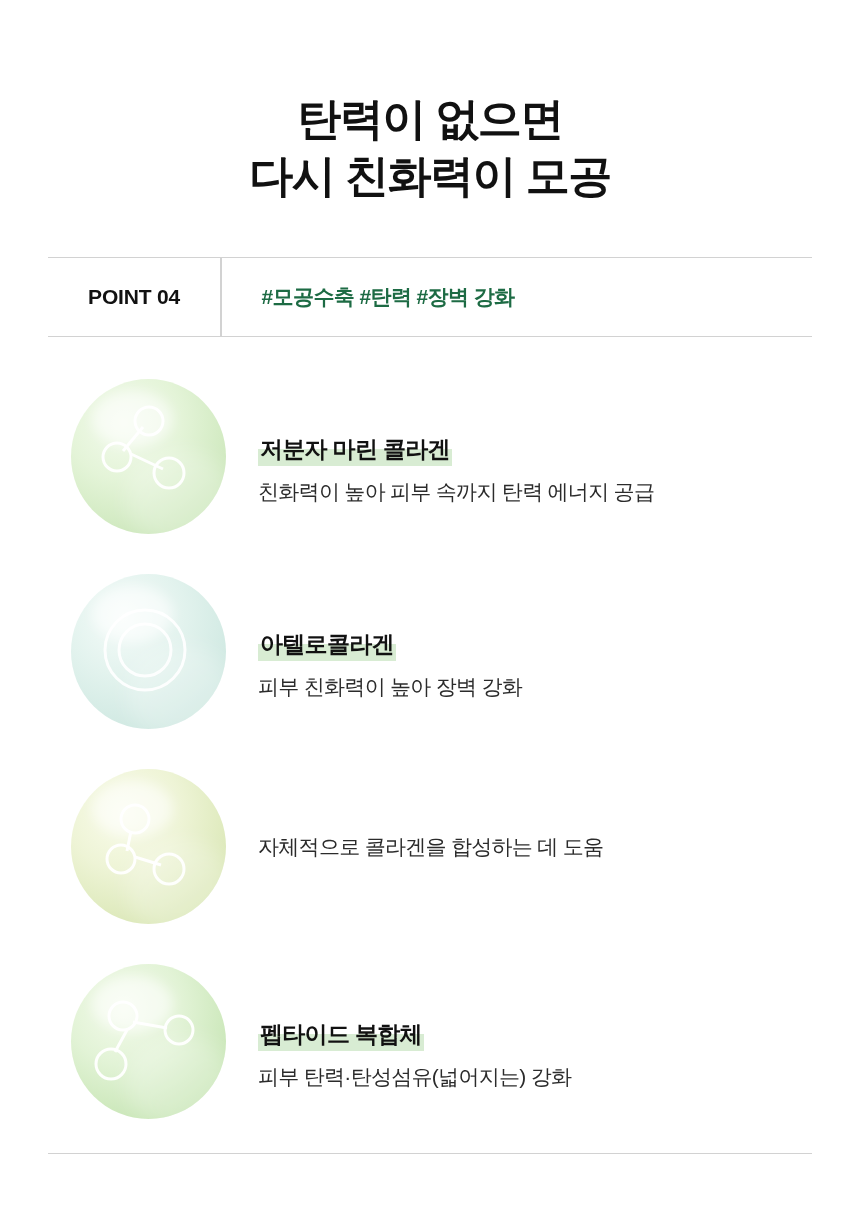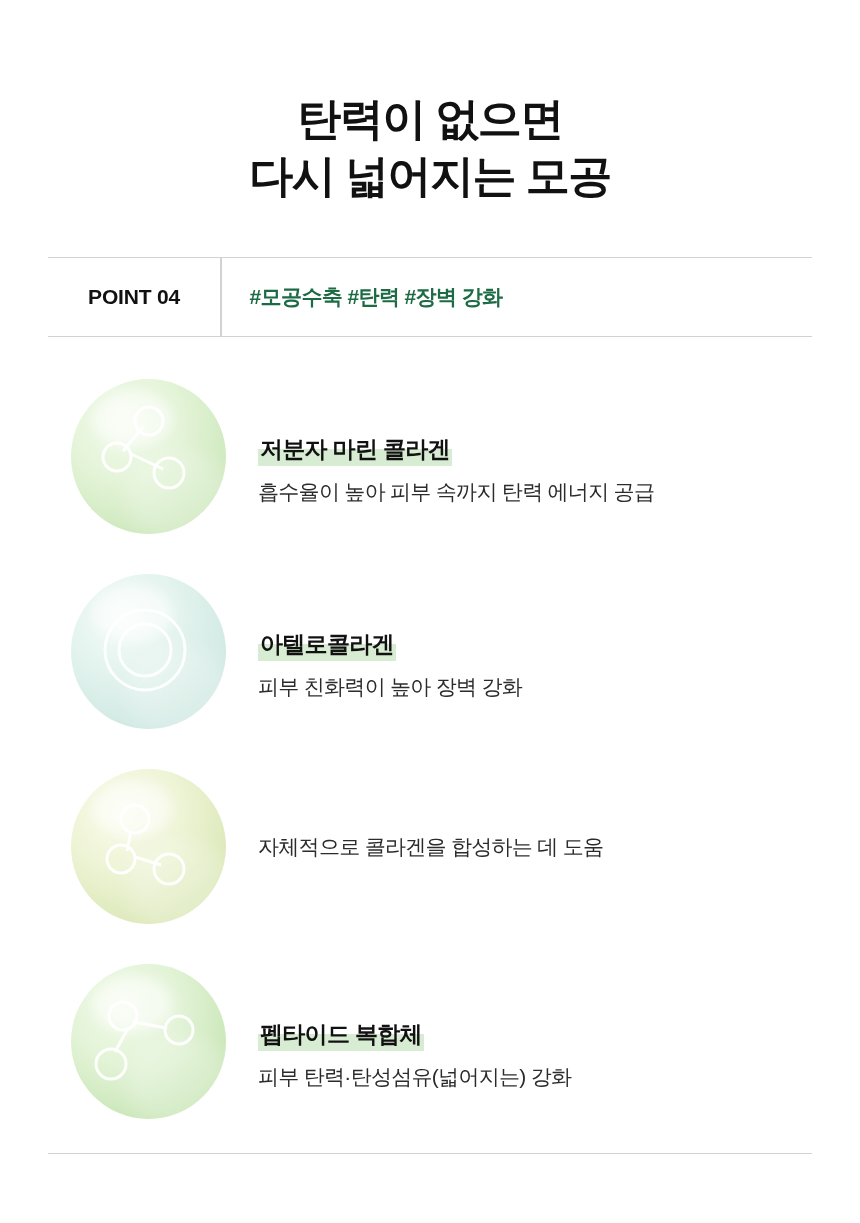--- a/index.html
+++ b/index.html
@@ -58,21 +58,21 @@
     color: #111;
   }
   .point-divider {
     width: 1.5px;
     background: #d2d2d2;
   }
   .point-tags {
     flex: 1;
     display: flex;
     align-items: center;
-    padding-left: 28px;
+    padding-left: 40px;
     font-size: 21px;
     font-weight: 800;
     letter-spacing: -0.6px;
     color: #1d6b44;
   }
 
   
   .list {
     margin: 0 48px;
     padding-top: 22px;
@@ -148,21 +148,21 @@
     border-top: 1.5px solid #d2d2d2;
   }
 </style>
 </head>
 <body>
 
 <div class="page">
 
   <h1 class="headline">
     <span class="line">탄력이 없으면</span>
-    <span class="line">다시 넓어지는 모공</span>
+    <span class="line">다시 친화력이 모공</span>
   </h1>
 
   <div class="point-bar">
     <div class="point-label">POINT 04</div>
     <div class="point-divider"></div>
     <div class="point-tags">#모공수축 #탄력 #장벽 강화</div>
   </div>
 
   <div class="list">
 
@@ -177,21 +177,21 @@
               <line x1="60" y1="75" x2="92" y2="90"></line>
               <circle cx="78" cy="42" r="14"></circle>
               <circle cx="46" cy="78" r="14"></circle>
               <circle cx="98" cy="94" r="15"></circle>
             </g>
           </svg>
         </div>
       </div>
       <div class="txt">
         <div class="name">저분자 마린 콜라겐</div>
-        <div class="desc">흡수율이 높아 피부 속까지 탄력 에너지 공급</div>
+        <div class="desc">친화력이 높아 피부 속까지 탄력 에너지 공급</div>
       </div>
     </div>
 
     <div class="row">
       <div class="bubble-wrap">
         <div class="bubble" style="background: radial-gradient(circle at 34% 28%, #f6fcfa 0%, #e3f3ee 38%, #c3e2da 100%);">
           <div class="gloss"></div>
             <div class="shade"></div>
           <svg width="155" height="155" viewBox="0 0 155 155" aria-hidden="true">
             <g fill="none" stroke="#ffffff" stroke-opacity="0.9" stroke-width="3">

